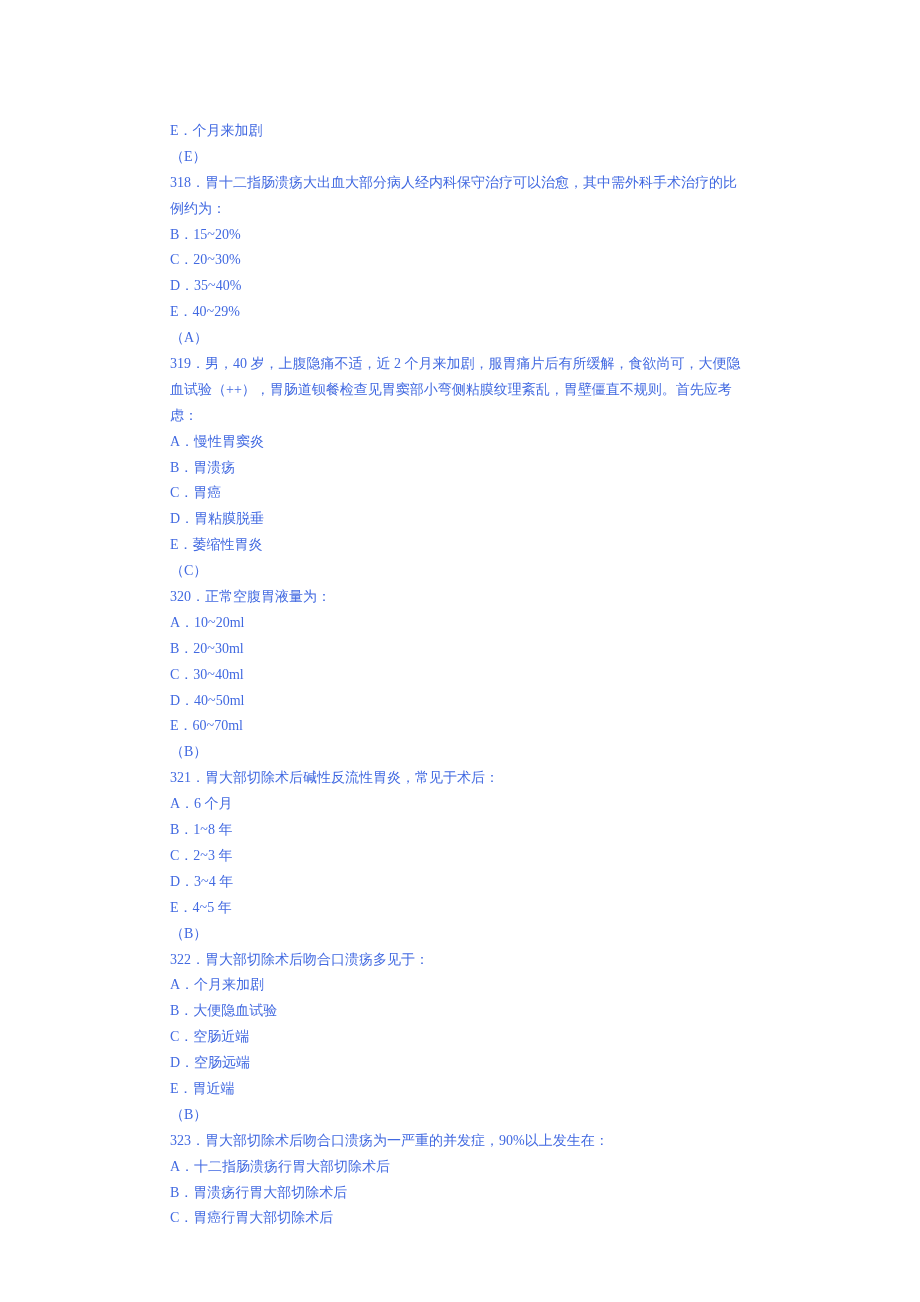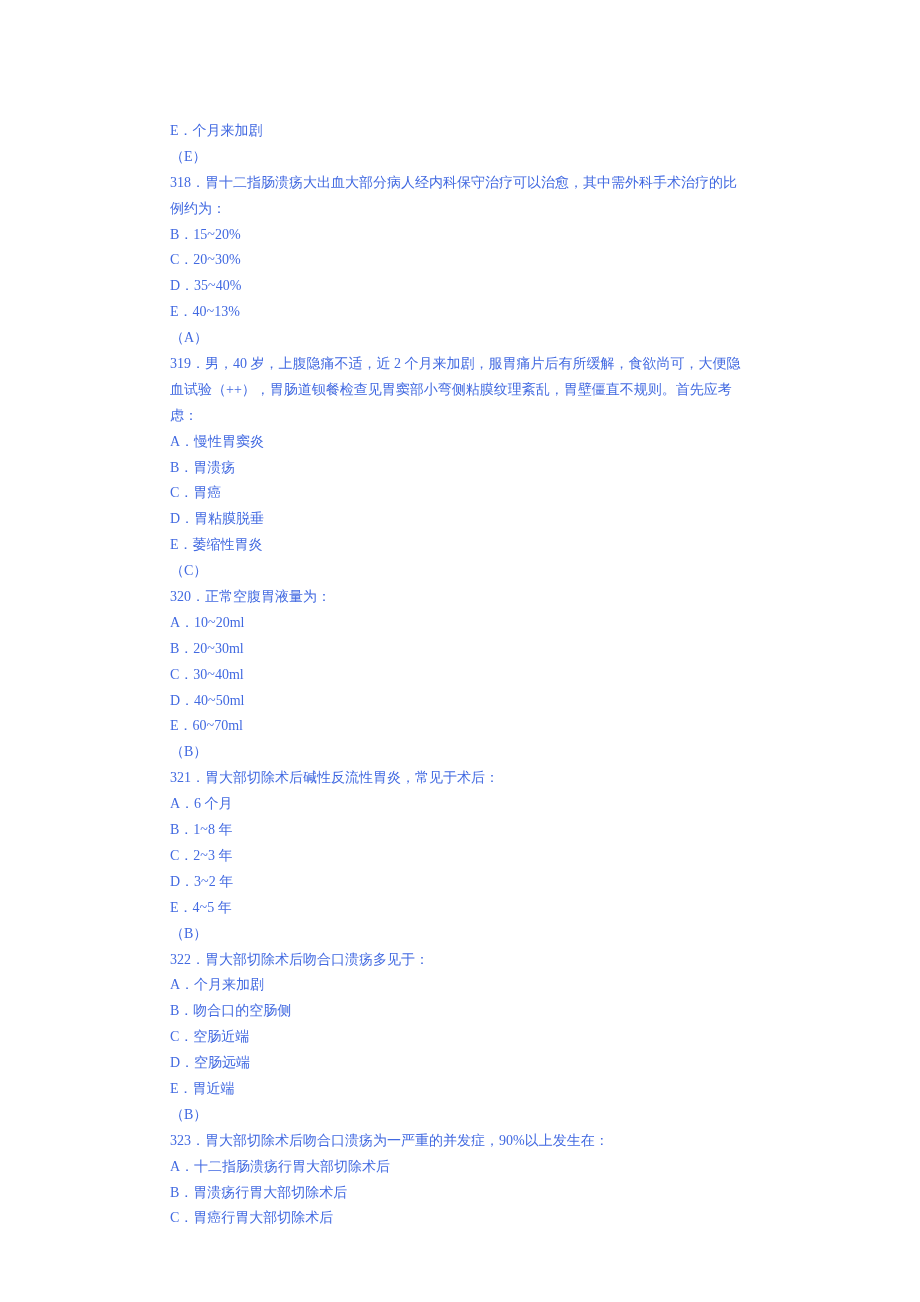--- a/index.html
+++ b/index.html
@@ -25,46 +25,46 @@
 </head>
 <body>
 
 <div class="page" id="page-root">
     <div class="line">E．个月来加剧</div>
     <div class="line">（E）</div>
     <div class="line">318．胃十二指肠溃疡大出血大部分病人经内科保守治疗可以治愈，其中需外科手术治疗的比例约为：</div>
     <div class="line">B．15~20%</div>
     <div class="line">C．20~30%</div>
     <div class="line">D．35~40%</div>
-    <div class="line">E．40~13%</div>
+    <div class="line">E．40~29%</div>
     <div class="line">（A）</div>
     <div class="line">319．男，40 岁，上腹隐痛不适，近 2 个月来加剧，服胃痛片后有所缓解，食欲尚可，大便隐血试验（++），胃肠道钡餐检查见胃窦部小弯侧粘膜纹理紊乱，胃壁僵直不规则。首先应考虑：</div>
     <div class="line">A．慢性胃窦炎</div>
     <div class="line">B．胃溃疡</div>
     <div class="line">C．胃癌</div>
     <div class="line">D．胃粘膜脱垂</div>
     <div class="line">E．萎缩性胃炎</div>
     <div class="line">（C）</div>
     <div class="line">320．正常空腹胃液量为：</div>
     <div class="line">A．10~20ml</div>
     <div class="line">B．20~30ml</div>
     <div class="line">C．30~40ml</div>
     <div class="line">D．40~50ml</div>
     <div class="line">E．60~70ml</div>
     <div class="line">（B）</div>
     <div class="line">321．胃大部切除术后碱性反流性胃炎，常见于术后：</div>
     <div class="line">A．6 个月</div>
     <div class="line">B．1~8 年</div>
     <div class="line">C．2~3 年</div>
-    <div class="line">D．3~2 年</div>
+    <div class="line">D．3~4 年</div>
     <div class="line">E．4~5 年</div>
     <div class="line">（B）</div>
     <div class="line">322．胃大部切除术后吻合口溃疡多见于：</div>
     <div class="line">A．个月来加剧</div>
-    <div class="line">B．吻合口的空肠侧</div>
+    <div class="line">B．大便隐血试验</div>
     <div class="line">C．空肠近端</div>
     <div class="line">D．空肠远端</div>
     <div class="line">E．胃近端</div>
     <div class="line">（B）</div>
     <div class="line">323．胃大部切除术后吻合口溃疡为一严重的并发症，90%以上发生在：</div>
     <div class="line">A．十二指肠溃疡行胃大部切除术后</div>
     <div class="line">B．胃溃疡行胃大部切除术后</div>
     <div class="line">C．胃癌行胃大部切除术后</div>
   </div>
 

